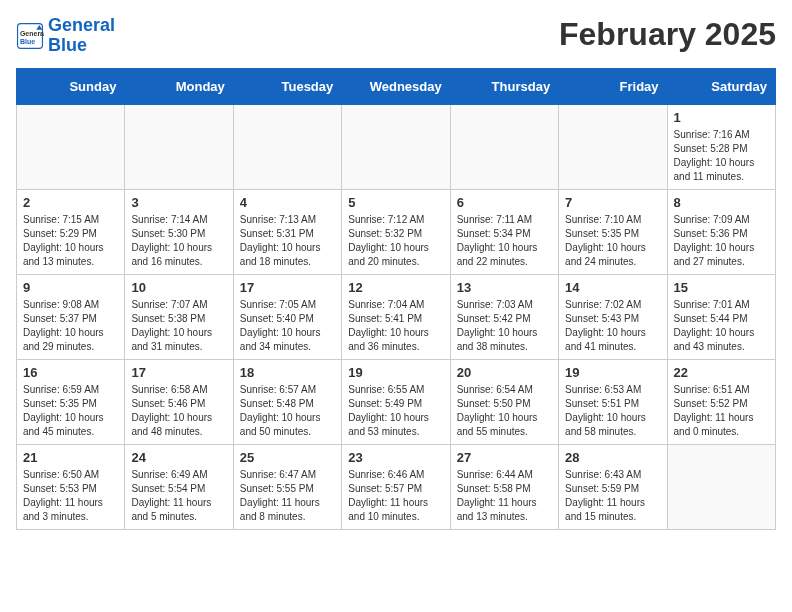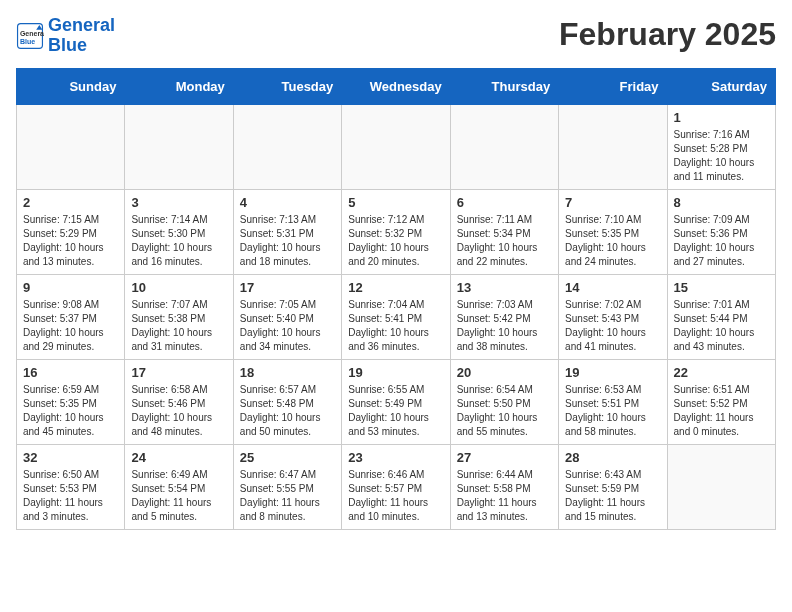--- a/index.html
+++ b/index.html
@@ -283,21 +283,21 @@
         <td>
           <div class="day-num">22</div>
           <div class="day-info">Sunrise: 6:51 AM
 Sunset: 5:52 PM
 Daylight: 11 hours
 and 0 minutes.</div>
         </td>
       </tr>
       <tr>
         <td>
-          <div class="day-num">32</div>
+          <div class="day-num">21</div>
           <div class="day-info">Sunrise: 6:50 AM
 Sunset: 5:53 PM
 Daylight: 11 hours
 and 3 minutes.</div>
         </td>
         <td>
           <div class="day-num">24</div>
           <div class="day-info">Sunrise: 6:49 AM
 Sunset: 5:54 PM
 Daylight: 11 hours

